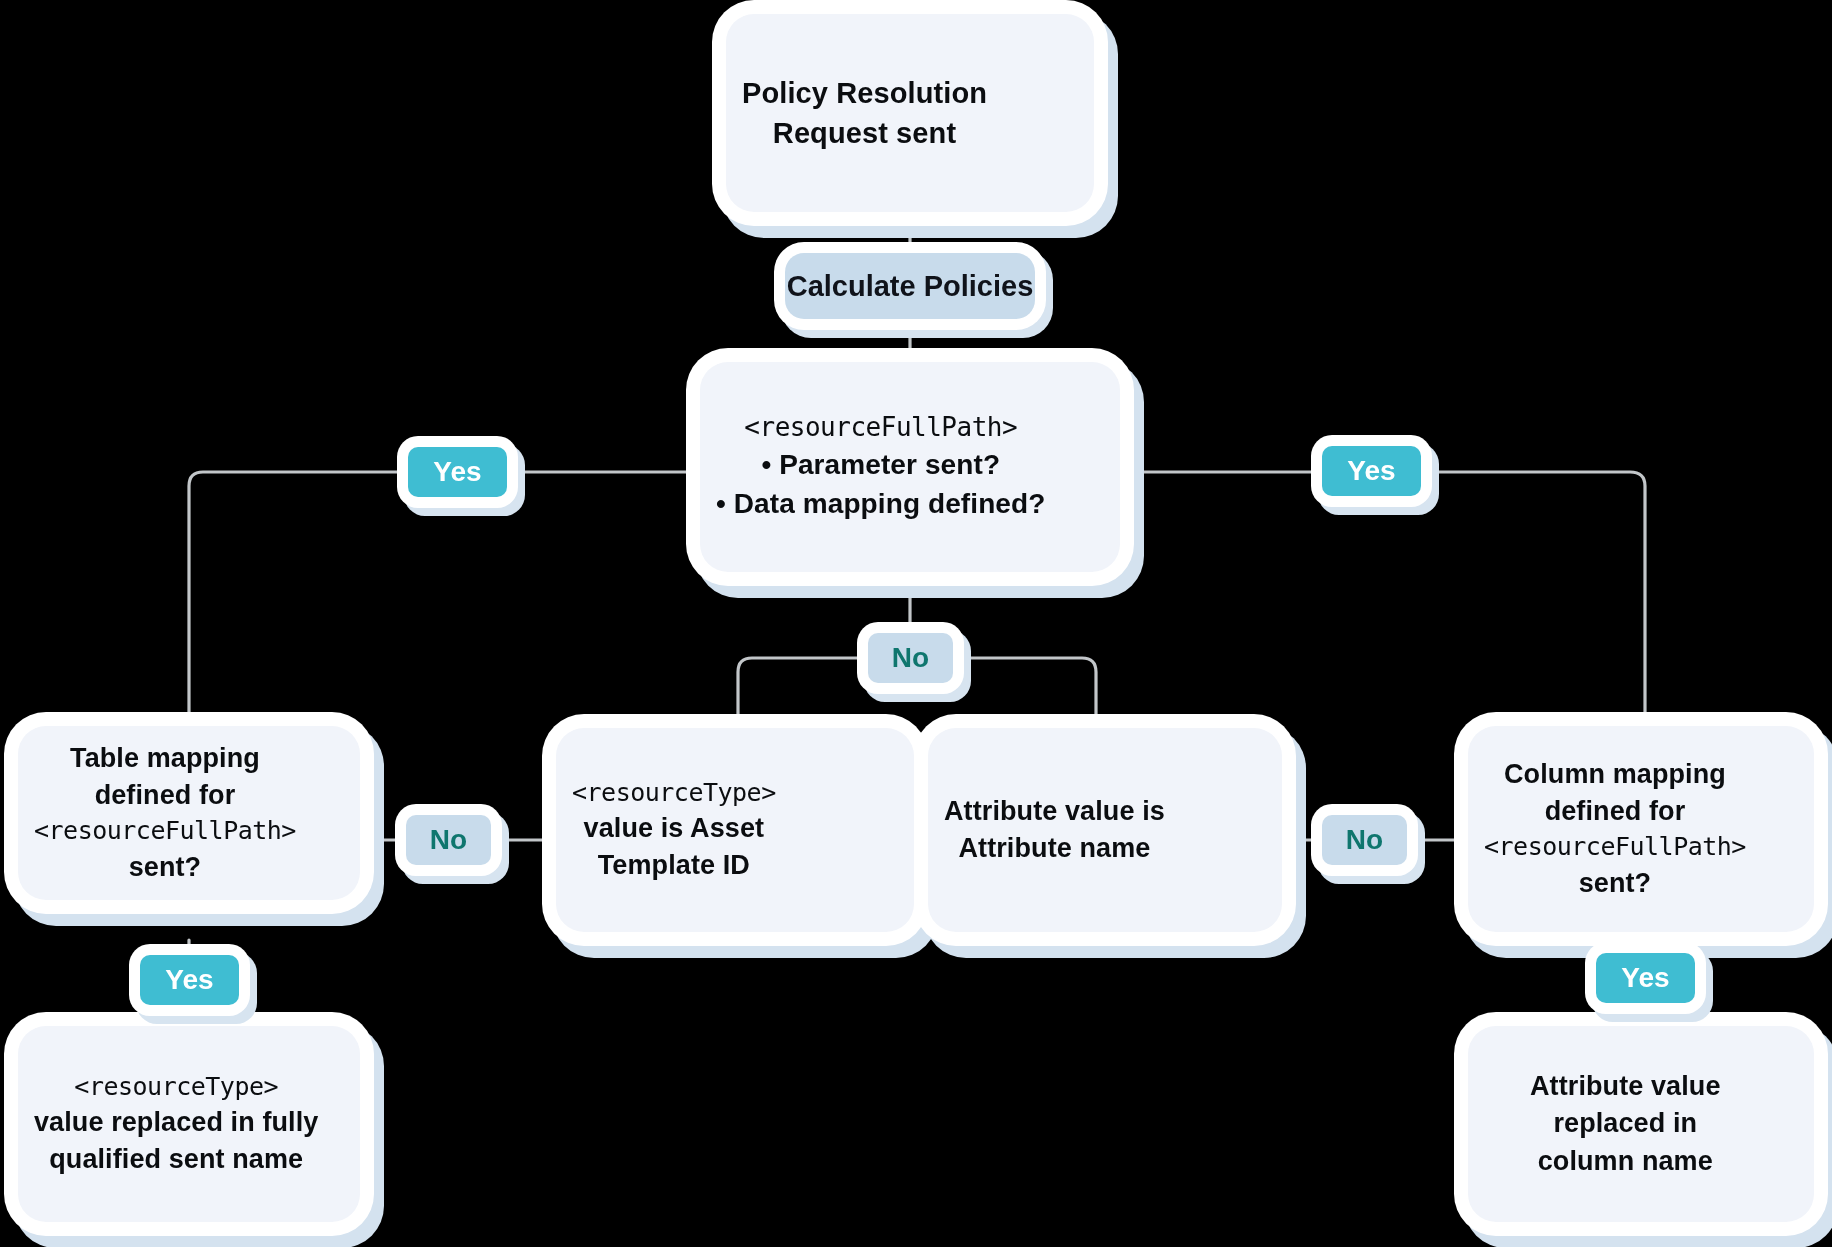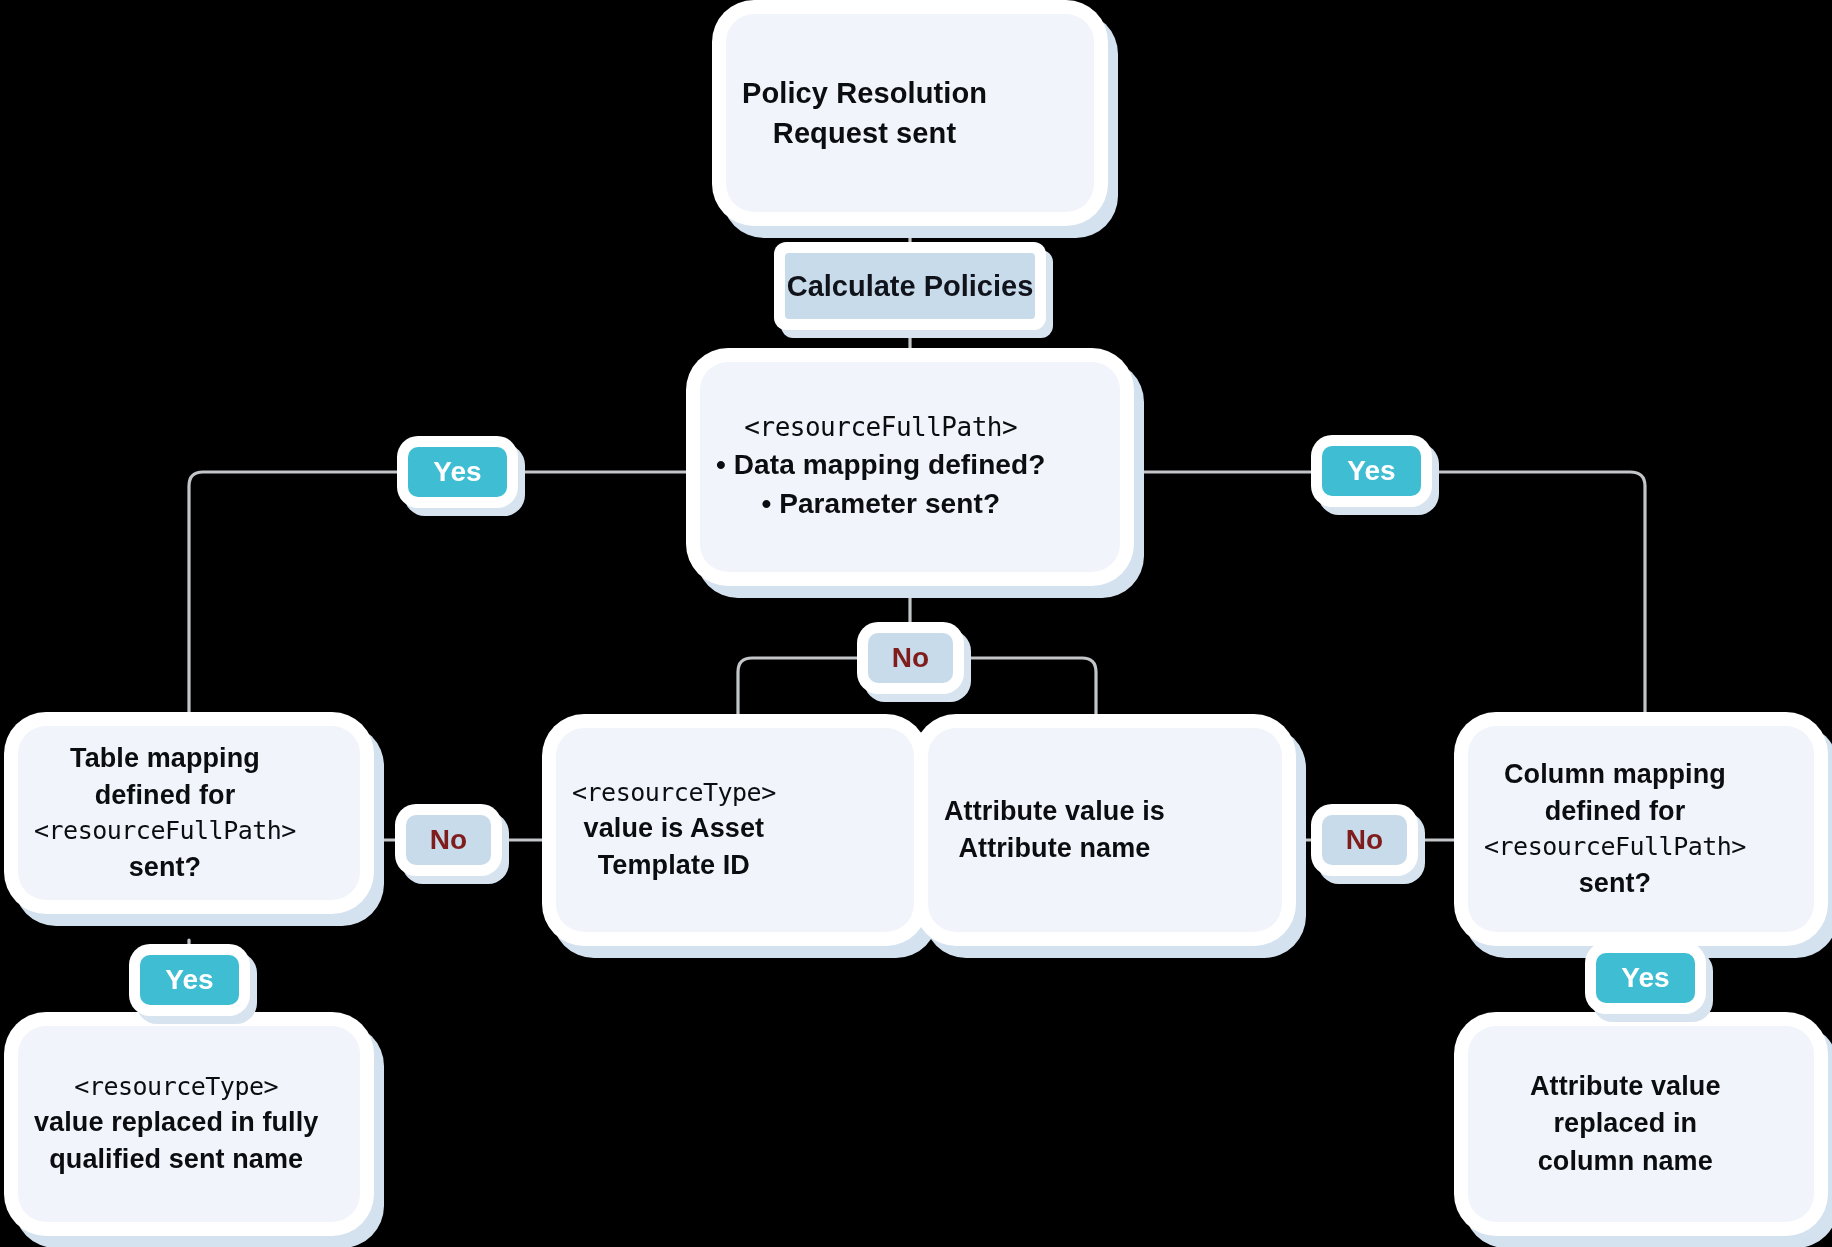--- a/index.html
+++ b/index.html
@@ -68,26 +68,26 @@
     font-weight: bold;
     z-index: 6;
     box-shadow: 0 0 0 11px #ffffff, 7px 8px 0 11px #d7e4f0;
   }
   .badge-yes {
     background: #3fbdd2;
     color: #ffffff;
   }
   .badge-no {
     background: #c8dbeb;
-    color: #7f1d1d;
+    color: #0f766e;
   }
   .badge-proc {
     background: #c8dbeb;
     color: #10131a;
-    border-radius: 4px;
+    border-radius: 19px;
   }
 </style>
 </head>
 <body>
 
 <div id="canvas">
 
   <svg id="wires" viewBox="0 0 1832 1247" xmlns="http://www.w3.org/2000/svg">
     <defs>
       <marker id="arrowhead" markerWidth="11" markerHeight="11" refX="6.2" refY="5.5" orient="auto" markerUnits="userSpaceOnUse">
@@ -128,22 +128,22 @@
   </div>
 
   <div class="badge badge-proc" style="left:785px; top:253px; width:250px; height:66px; font-size:29px;">
     <span>Calculate Policies</span>
   </div>
 
   <div class="node" style="left:700px; top:362px; width:420px; height:210px; font-size:28px;">
     <div class="inner">
       <span class="mono" style="font-size:26px;">&lt;resourceFullPath&gt;</span>
       <span class="bullets">
+        <span class="bullet-line">•  Parameter sent?</span>
         <span class="bullet-line">•  Data mapping defined?</span>
-        <span class="bullet-line">•  Parameter sent?</span>
       </span>
     </div>
   </div>
 
   <div class="badge badge-yes" style="left:408px; top:447px; width:99px; height:50px; font-size:28px;">
     <span>Yes</span>
   </div>
 
   <div class="badge badge-yes" style="left:1322px; top:446px; width:99px; height:50px; font-size:28px;">
     <span>Yes</span>

